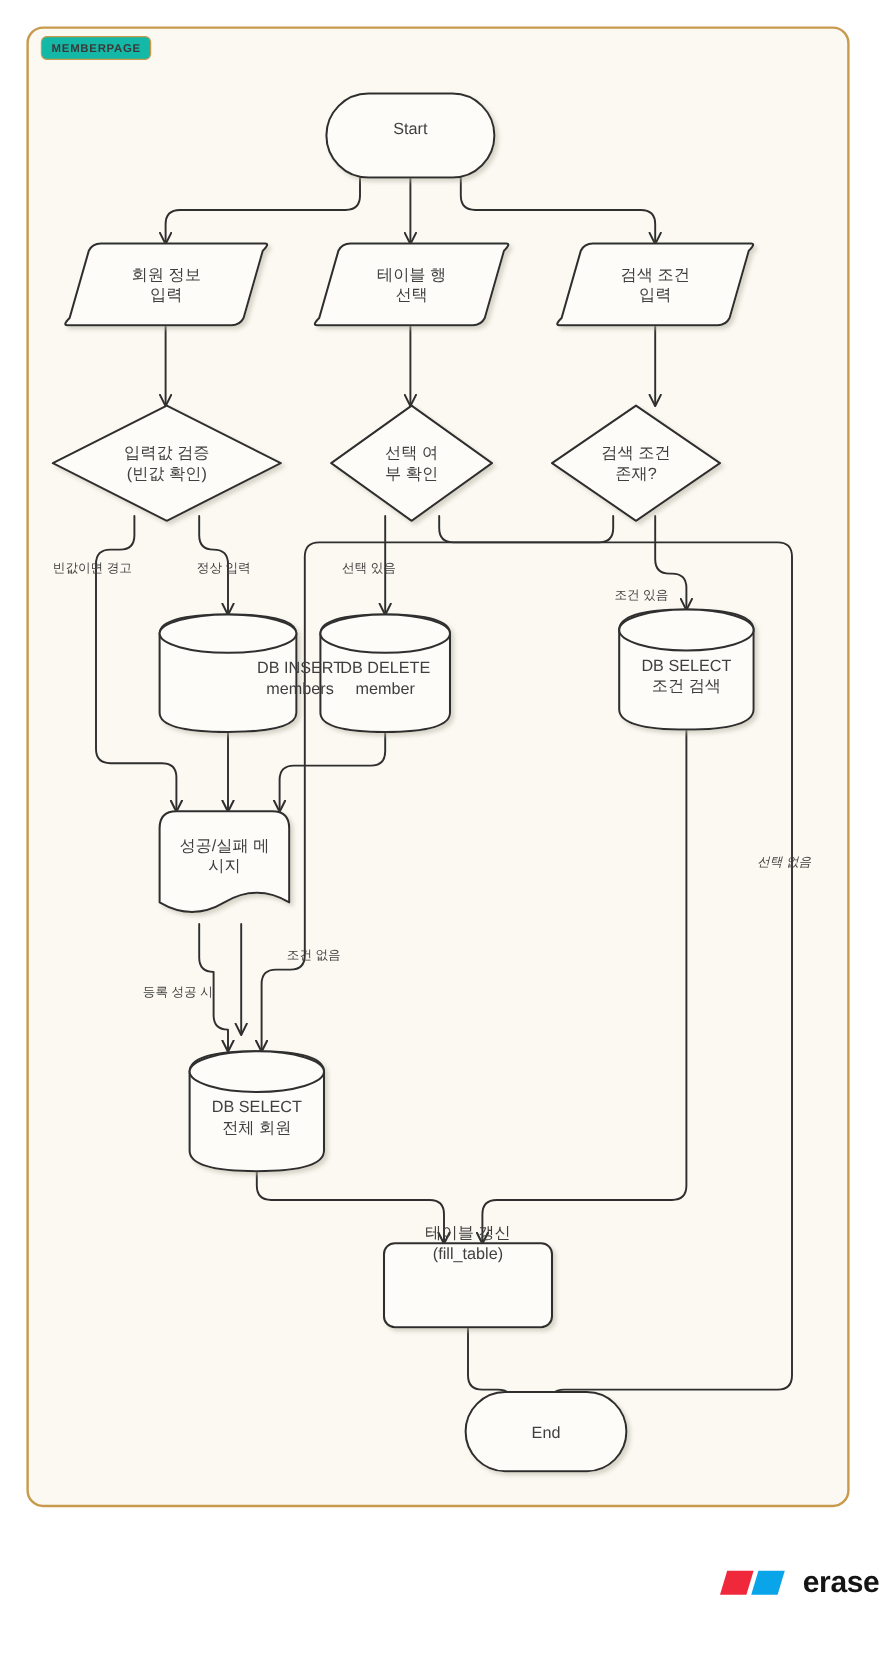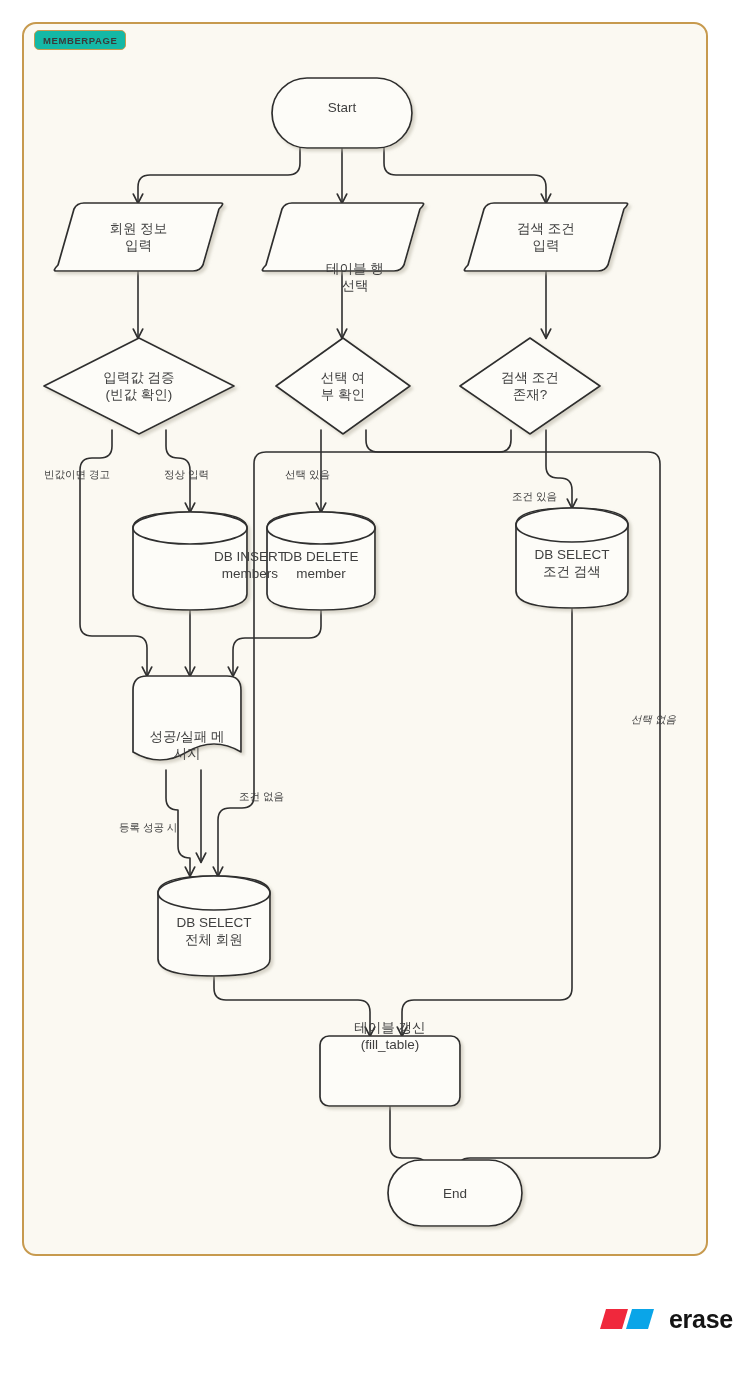--- a/index.html
+++ b/index.html
@@ -145,37 +145,37 @@
       <ellipse cx="190" cy="528" rx="57" ry="16"></ellipse>
       <ellipse cx="321" cy="528" rx="54" ry="16"></ellipse>
       <ellipse cx="572" cy="525" rx="56" ry="17"></ellipse>
       <ellipse cx="214" cy="893" rx="56" ry="17"></ellipse>
     </g>
   </svg>
 
   <div class="node-label" style="left:272px;top:78px;width:140px;height:58px;">Start</div>
   <div class="node-label" style="left:56px;top:203px;width:165px;height:68px;">회원 정보
 입력</div>
-  <div class="node-label" style="left:276px;top:203px;width:158px;height:68px;margin-top:40px;">테이블 행
+  <div class="node-label" style="left:264px;top:203px;width:158px;height:68px;">테이블 행
 선택</div>
   <div class="node-label" style="left:466px;top:203px;width:160px;height:68px;">검색 조건
 입력</div>
   <div class="node-label" style="left:44px;top:338px;width:190px;height:96px;">입력값 검증
 (빈값 확인)</div>
   <div class="node-label" style="left:276px;top:338px;width:134px;height:96px;">선택 여
 부 확인</div>
   <div class="node-label" style="left:460px;top:338px;width:140px;height:96px;">검색 조건
 존재?</div>
   <div class="node-label" style="left:145px;top:520px;width:114px;height:90px;padding-left:48px;">DB INSERT
 members</div>
   <div class="node-label" style="left:267px;top:520px;width:108px;height:90px;">DB DELETE
 member</div>
   <div class="node-label" style="left:516px;top:518px;width:112px;height:90px;">DB SELECT
 조건 검색</div>
-  <div class="node-label" style="left:133px;top:676px;width:108px;height:74px;margin-top:32px;">성공/실패 메
+  <div class="node-label" style="left:133px;top:676px;width:108px;height:74px;">성공/실패 메
 시지</div>
   <div class="node-label" style="left:158px;top:886px;width:112px;height:90px;">DB SELECT
 전체 회원</div>
   <div class="node-label" style="left:320px;top:1008px;width:140px;height:56px;">테이블 갱신
 (fill_table)</div>
   <div class="node-label" style="left:388px;top:1160px;width:134px;height:66px;">End</div>
 
   <div class="edge-label" style="left:44px;top:468px;">빈값이면 경고</div>
   <div class="edge-label" style="left:164px;top:468px;">정상 입력</div>
   <div class="edge-label" style="left:285px;top:468px;">선택 있음</div>

